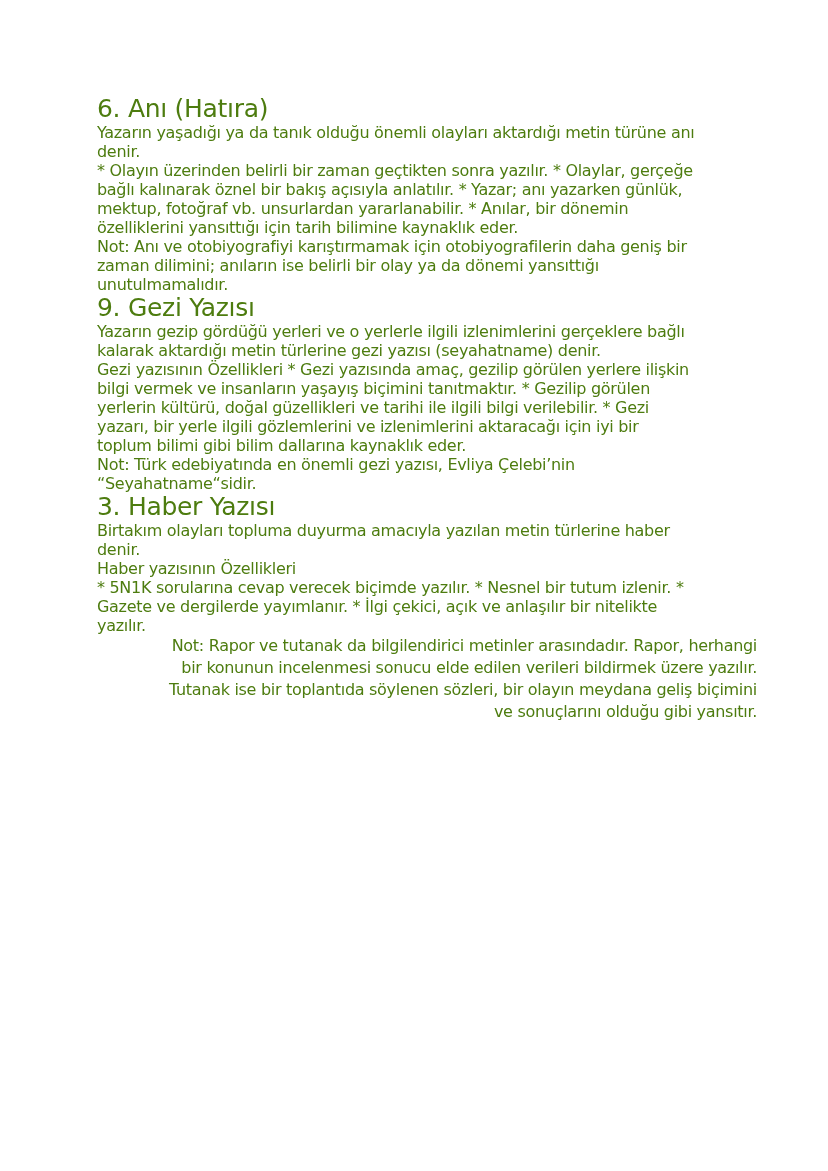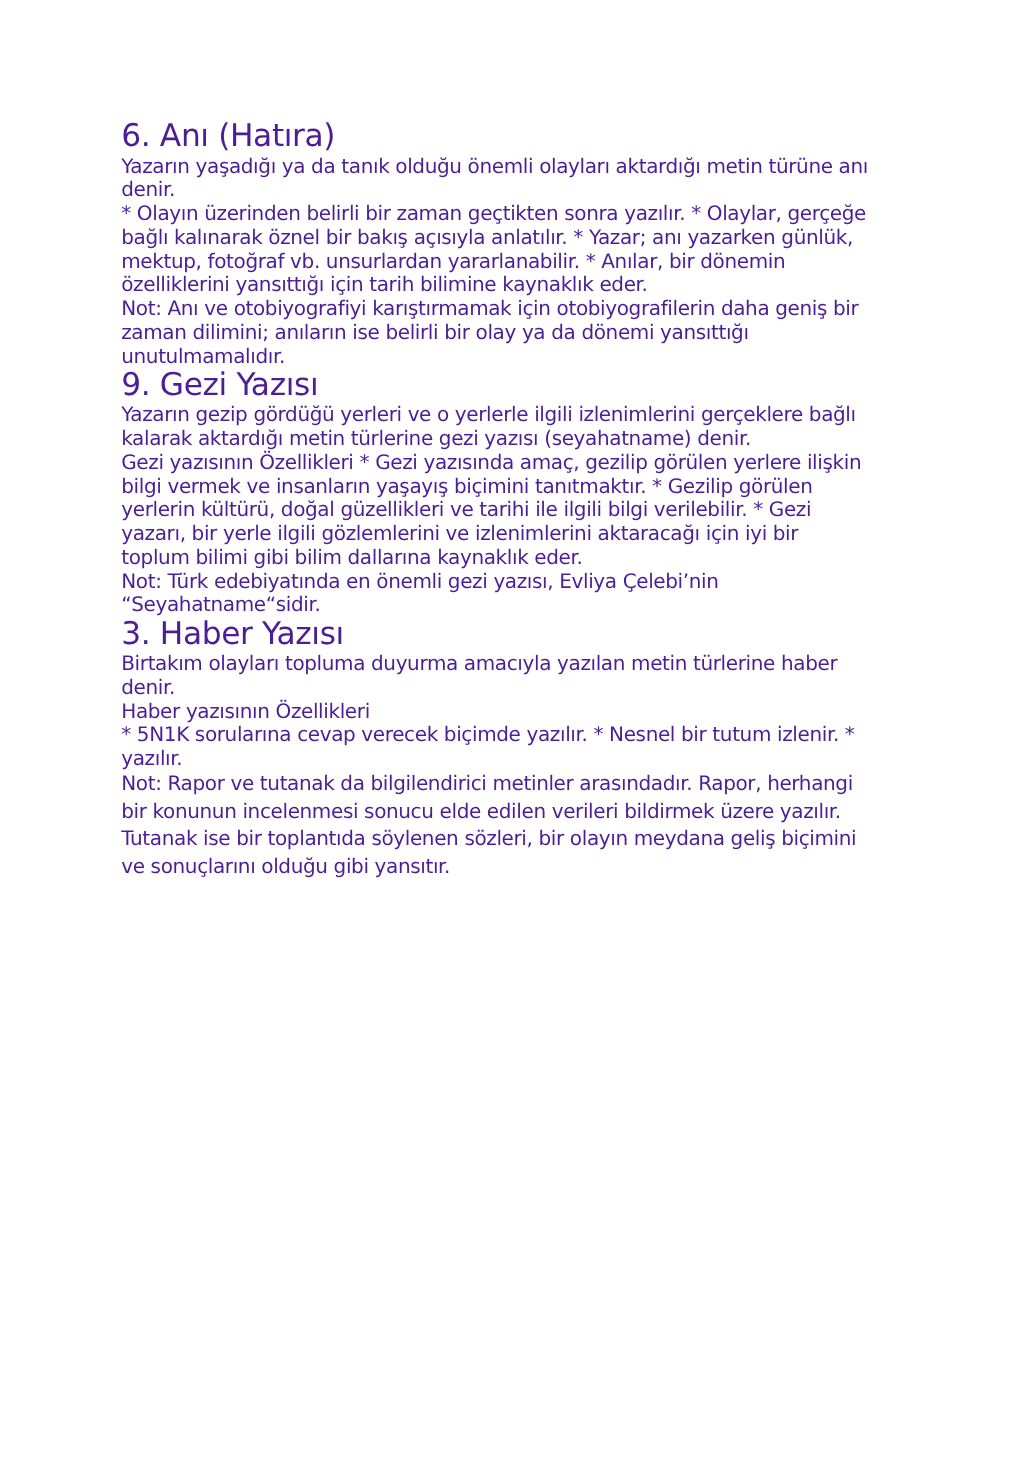--- a/index.html
+++ b/index.html
@@ -7,21 +7,21 @@
     padding: 0;
     background: #ffffff;
   }
   .page {
     position: relative;
     width: 828px;
     height: 1171px;
     background: #ffffff;
     overflow: hidden;
     font-family: "DejaVu Sans", "Liberation Sans", sans-serif;
-    color: #4c1d95;
+    color: #4d7c0f;
   }
   .content {
     position: absolute;
     left: 97px;
     top: 95px;
     width: 660px;
   }
   .heading {
     font-size: 25px;
     font-weight: 400;
@@ -32,20 +32,21 @@
     white-space: nowrap;
   }
   .line {
     font-size: 16px;
     line-height: 19px;
     letter-spacing: -0.3px;
     white-space: nowrap;
   }
   .note-line {
     line-height: 22px;
+    text-align: right;
   }
 </style>
 </head>
 <body>
 
 <div class="page">
   <div class="content">
 
     <section>
       <h2 class="heading">6. Anı (Hatıra)</h2>
@@ -77,20 +78,21 @@
         </div>
     </section>
 
     <section>
       <h2 class="heading">3. Haber Yazısı</h2>
       <div class="body-lines">
           <div class="line">Birtakım olayları topluma duyurma amacıyla yazılan metin türlerine haber</div>
           <div class="line">denir.</div>
           <div class="line">Haber yazısının Özellikleri</div>
           <div class="line">* 5N1K sorularına cevap verecek biçimde yazılır. * Nesnel bir tutum izlenir. *</div>
+          <div class="line">Gazete ve dergilerde yayımlanır. * İlgi çekici, açık ve anlaşılır bir nitelikte</div>
           <div class="line">yazılır.</div>
         </div>
       <div class="body-lines">
           <div class="line note-line">Not: Rapor ve tutanak da bilgilendirici metinler arasındadır. Rapor, herhangi</div>
           <div class="line note-line">bir konunun incelenmesi sonucu elde edilen verileri bildirmek üzere yazılır.</div>
           <div class="line note-line">Tutanak ise bir toplantıda söylenen sözleri, bir olayın meydana geliş biçimini</div>
           <div class="line note-line">ve sonuçlarını olduğu gibi yansıtır.</div>
         </div>
     </section>
 

